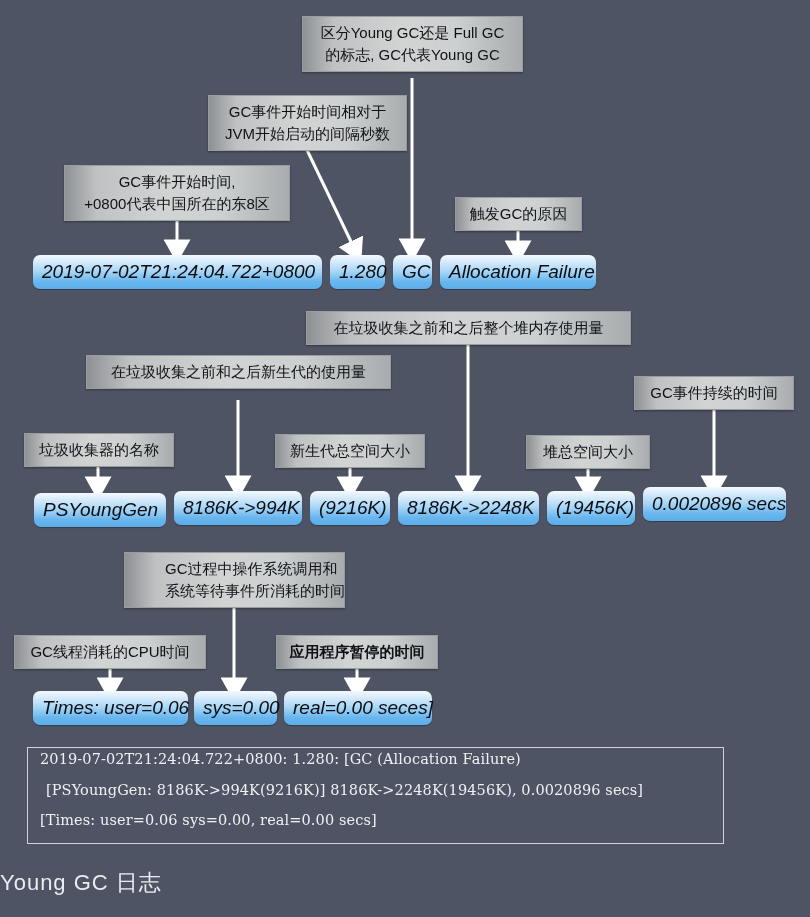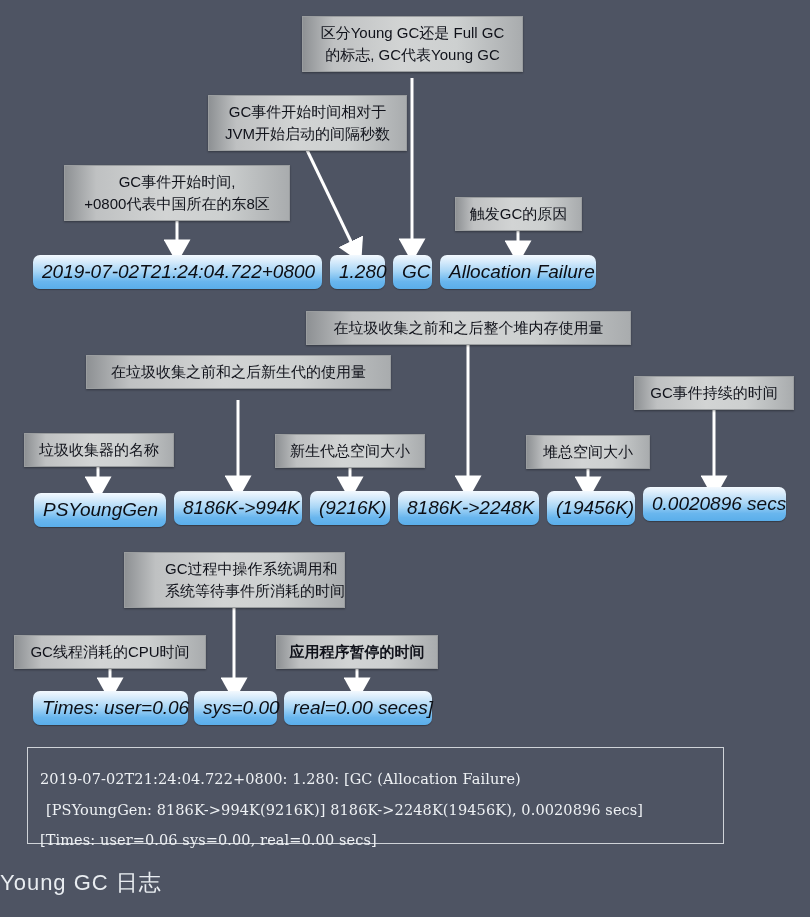--- a/index.html
+++ b/index.html
@@ -46,21 +46,21 @@
     box-shadow:0 1px 1px rgba(0,0,0,.3);
     font-style:italic;
   }
 
   
   #logbox{
     position:absolute;z-index:3;
     left:27px;top:747px;width:697px;height:97px;
     border:1px solid #cfd3d8;
     box-sizing:border-box;
-    padding:24px 12px 0 12px;
+    padding:4px 12px 0 12px;
   }
   #logbox .logline{
     color:#eef1f4;
     font-family:"DejaVu Serif","Liberation Serif",serif;
     font-size:14.5px;
     line-height:1;
     margin-bottom:16px;
     white-space:nowrap;
     letter-spacing:.1px;
   }

